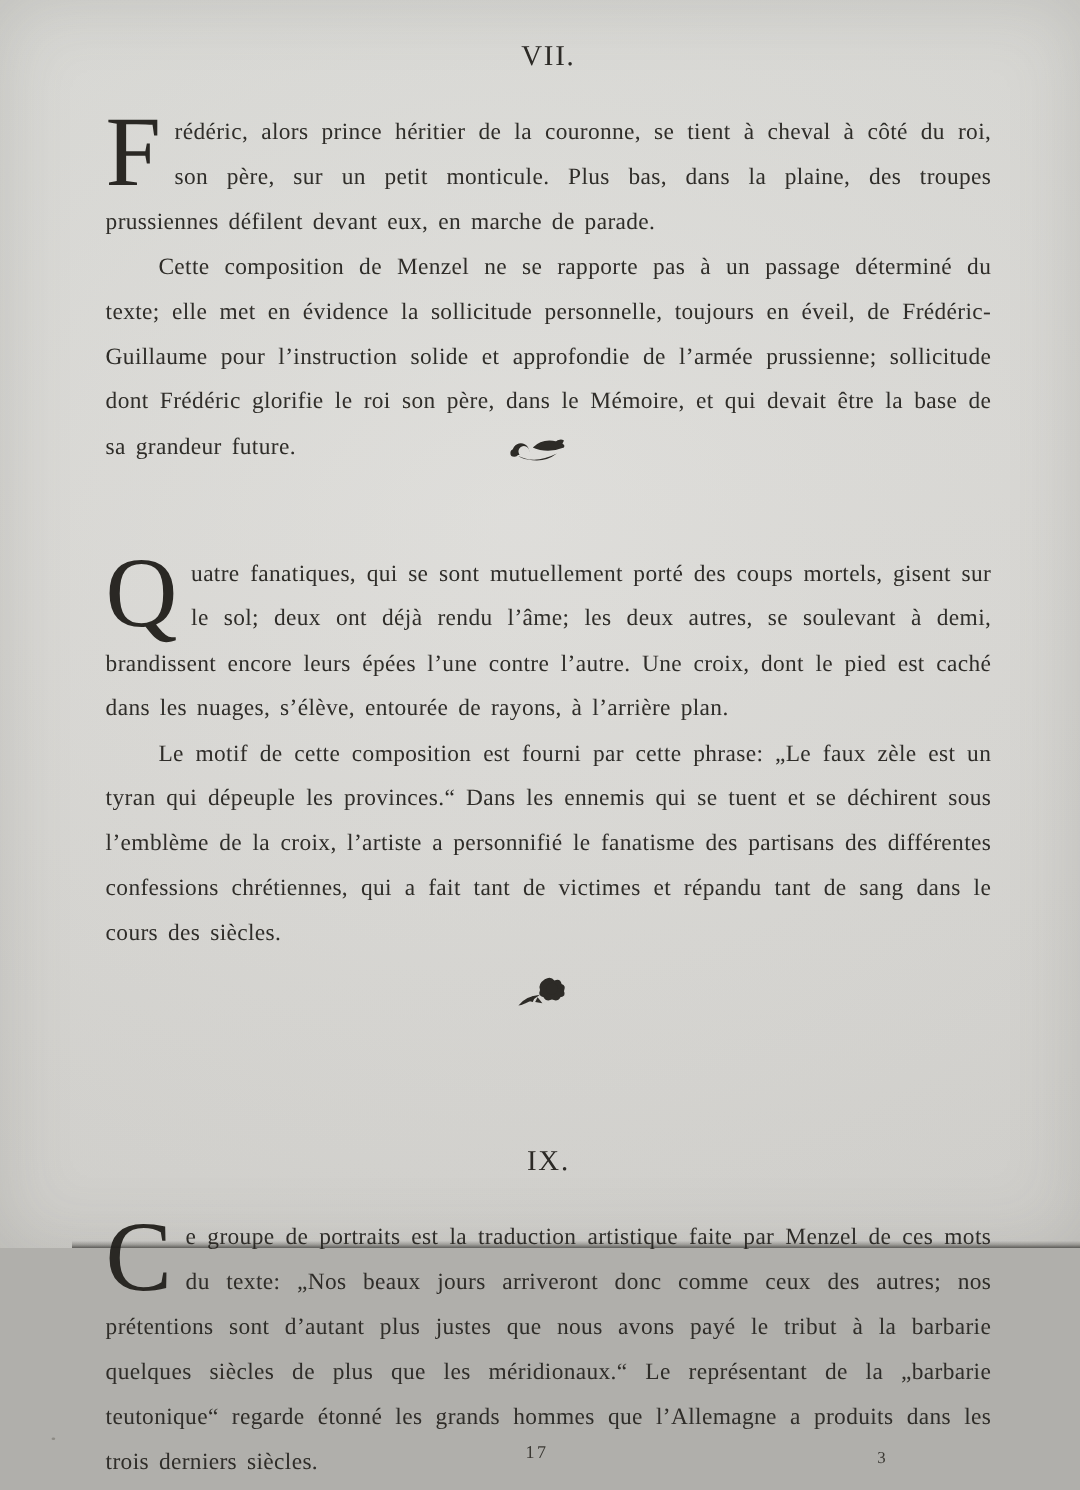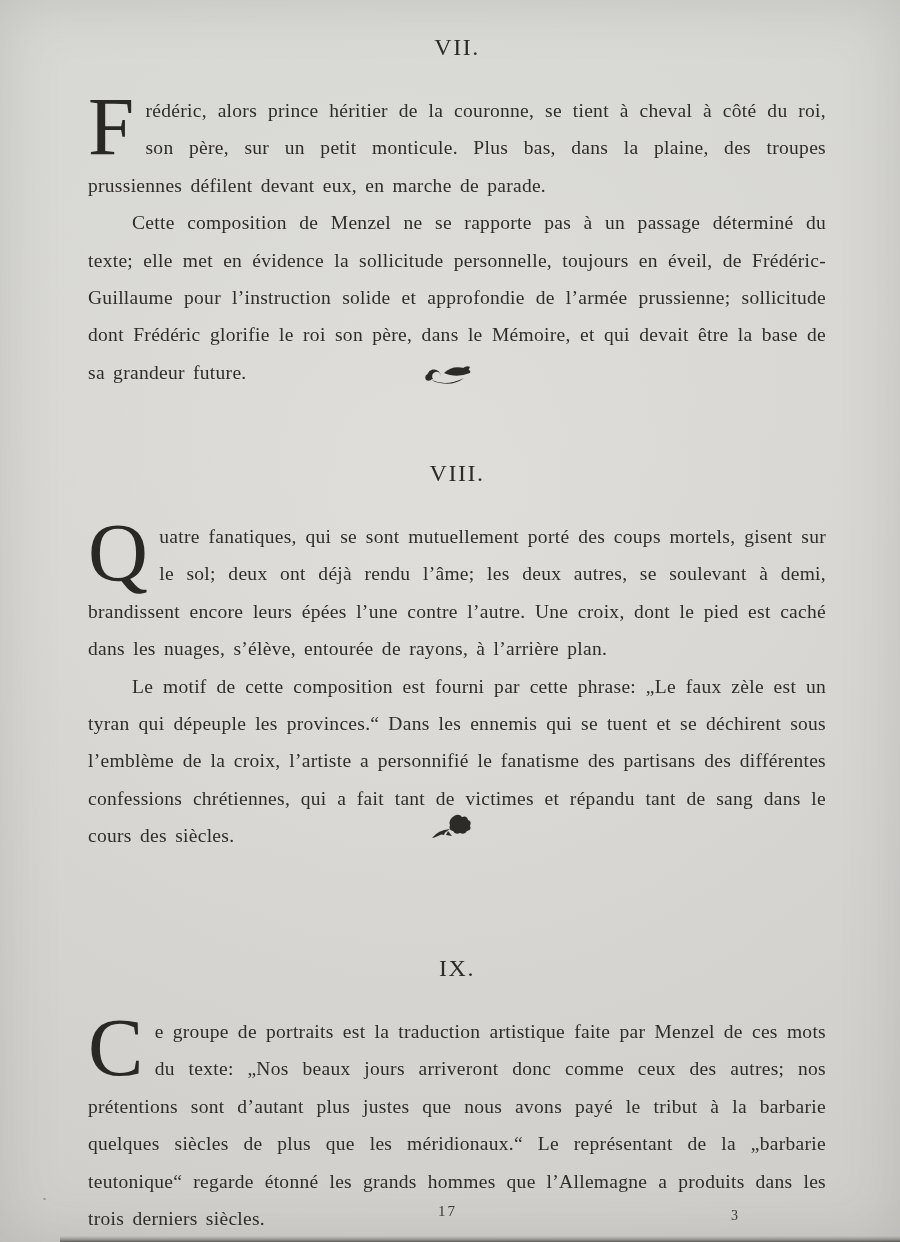--- a/index.html
+++ b/index.html
@@ -4,21 +4,21 @@
 <style>
   html, body { margin: 0; padding: 0; }
   body {
     width: 900px; height: 1242px;
     background: #b0afab;
     font-family: "Liberation Serif", "DejaVu Serif", serif;
     overflow: hidden;
   }
   .page {
     position: relative;
-    width: 900px; height: 1242px;
+    width: 900px; height: 1040px;
     background:
       radial-gradient(ellipse 120% 90% at 48% 42%, rgba(255,255,255,0.18), rgba(0,0,0,0.03) 85%),
       linear-gradient(172deg, #dadad6 0%, #d7d6d2 45%, #d3d2ce 100%);
     color: #2e2c28;
     box-shadow: inset 0 0 60px rgba(90,88,82,0.18);
   }
   .section { position: absolute; left: 88px; width: 738px; }
   .sec-7 { top: 34px; }
   .sec-8 { top: 460px; }
   .sec-9 { top: 955px; }
@@ -81,21 +81,20 @@
     <svg width="72" height="32" viewBox="0 0 72 32" fill="#2d2b27" xmlns="http://www.w3.org/2000/svg">
       <path d="M14 20 a7 7 0 1 1 13 -3 a4.5 4.5 0 1 0 -8 2 Z"></path>
       <circle cx="14.5" cy="17.5" r="3.2"></circle>
       <path d="M18 20 Q32 27 50 18 Q40 26 26 23 Q20 22 18 20 Z"></path>
       <path d="M30 13 Q38 5 50 8 Q58 10 56 13 Q46 17 36 15 Q32 14 30 13 Z"></path>
       <path d="M48 9 Q52 5 56 7 L54 11 Z"></path>
     </svg>
   </div>
 
   <div class="section sec-8">
-    <h2 class="heading">VIII.</h2>
     <p class="para"><span class="dropcap">Q</span><span>uatre fanatiques, qui se sont mutuellement porté des coups mortels, gisent sur le sol; deux ont déjà rendu l’âme; les deux autres, se soulevant à demi, brandissent encore leurs épées l’une contre l’autre.  Une croix, dont le pied est caché dans les nuages, s’élève, entourée de rayons, à l’arrière plan.</span></p>
     <p class="para indented">Le motif de cette composition est fourni par cette phrase: „Le faux zèle est un tyran qui dépeuple les provinces.“  Dans les ennemis qui se tuent et se déchirent sous l’emblème de la croix, l’artiste a personnifié le fanatisme des partisans des différentes confessions chrétiennes, qui a fait tant de victimes et répandu tant de sang dans le cours des siècles.</p>
   </div>
 
   <div class="ornament orn-2">
     <svg width="52" height="30" viewBox="0 0 52 30" fill="#2d2b27" xmlns="http://www.w3.org/2000/svg">
       <path d="M30 4 Q35 1 38 5 Q43 3 44 8 Q48 9 46 14 Q48 18 43 19 Q41 23 36 21 Q31 23 29 19 Q24 18 26 13 Q24 8 30 4 Z"></path>
       <circle cx="36" cy="12" r="5"></circle>
       <path d="M8 26 Q14 18 26 17 Q20 22 14 24 Q10 26 8 26 Z"></path>
       <path d="M16 22 Q18 18 22 18 L20 23 Z"></path>

